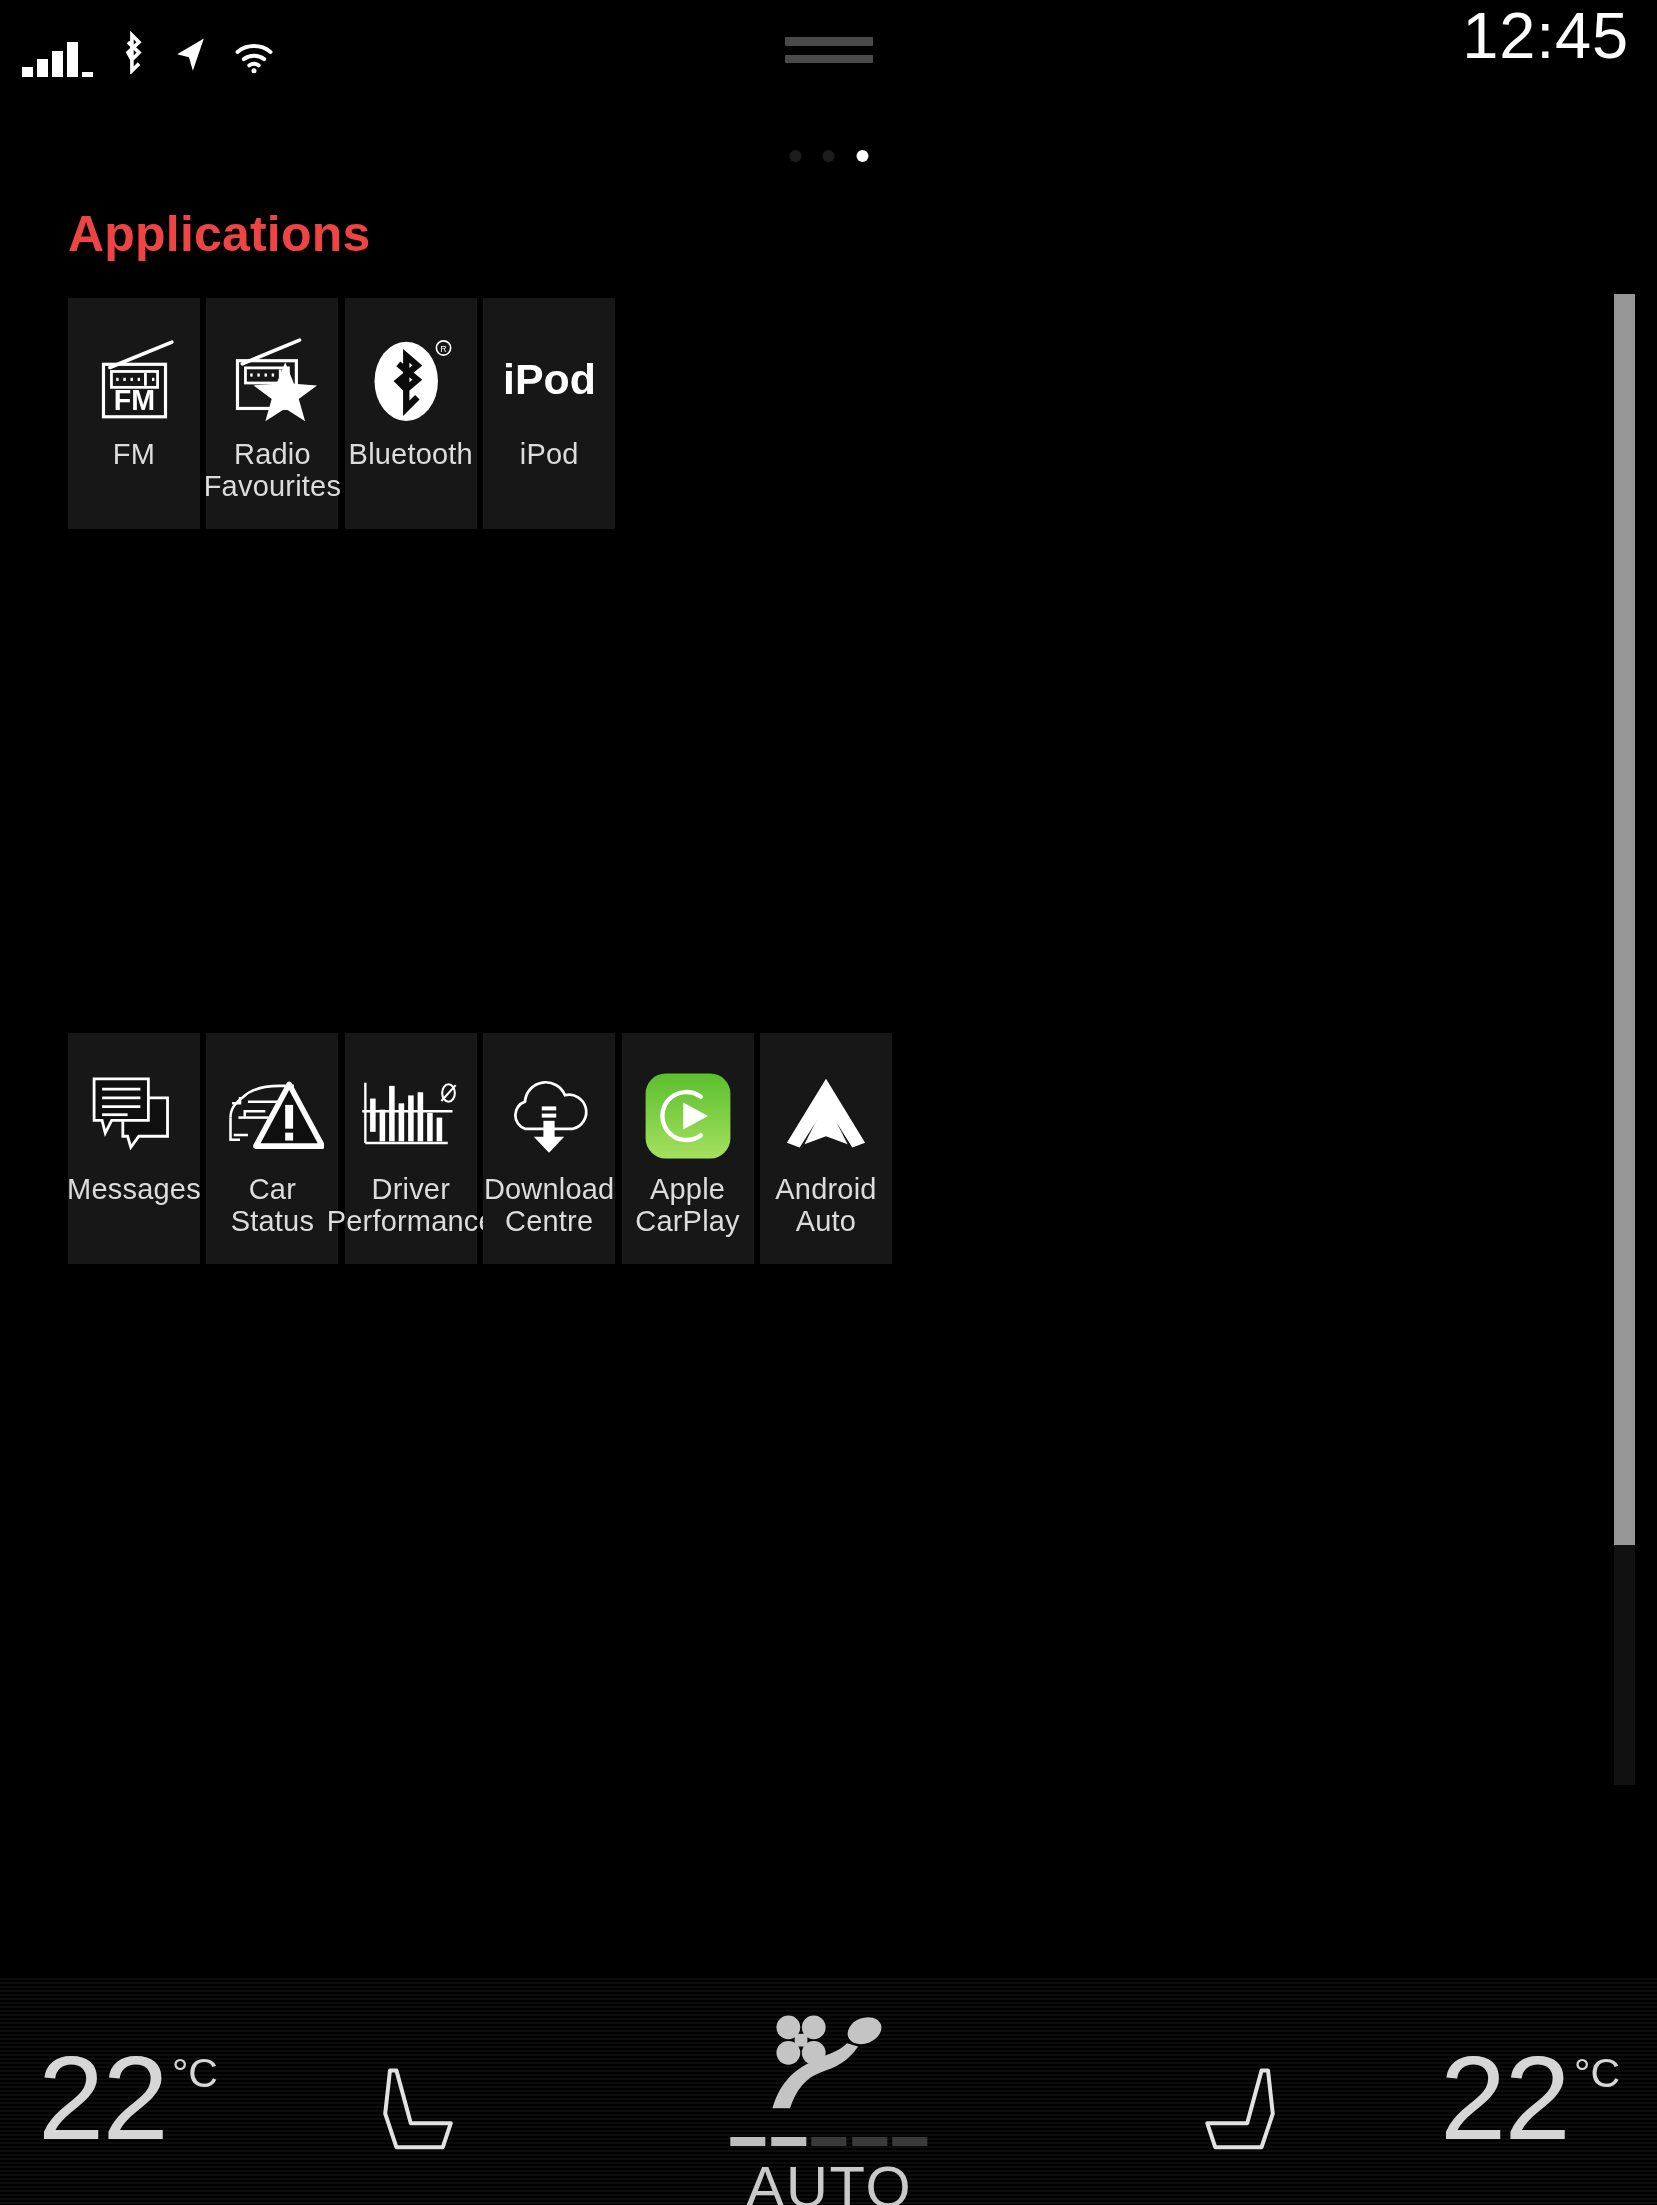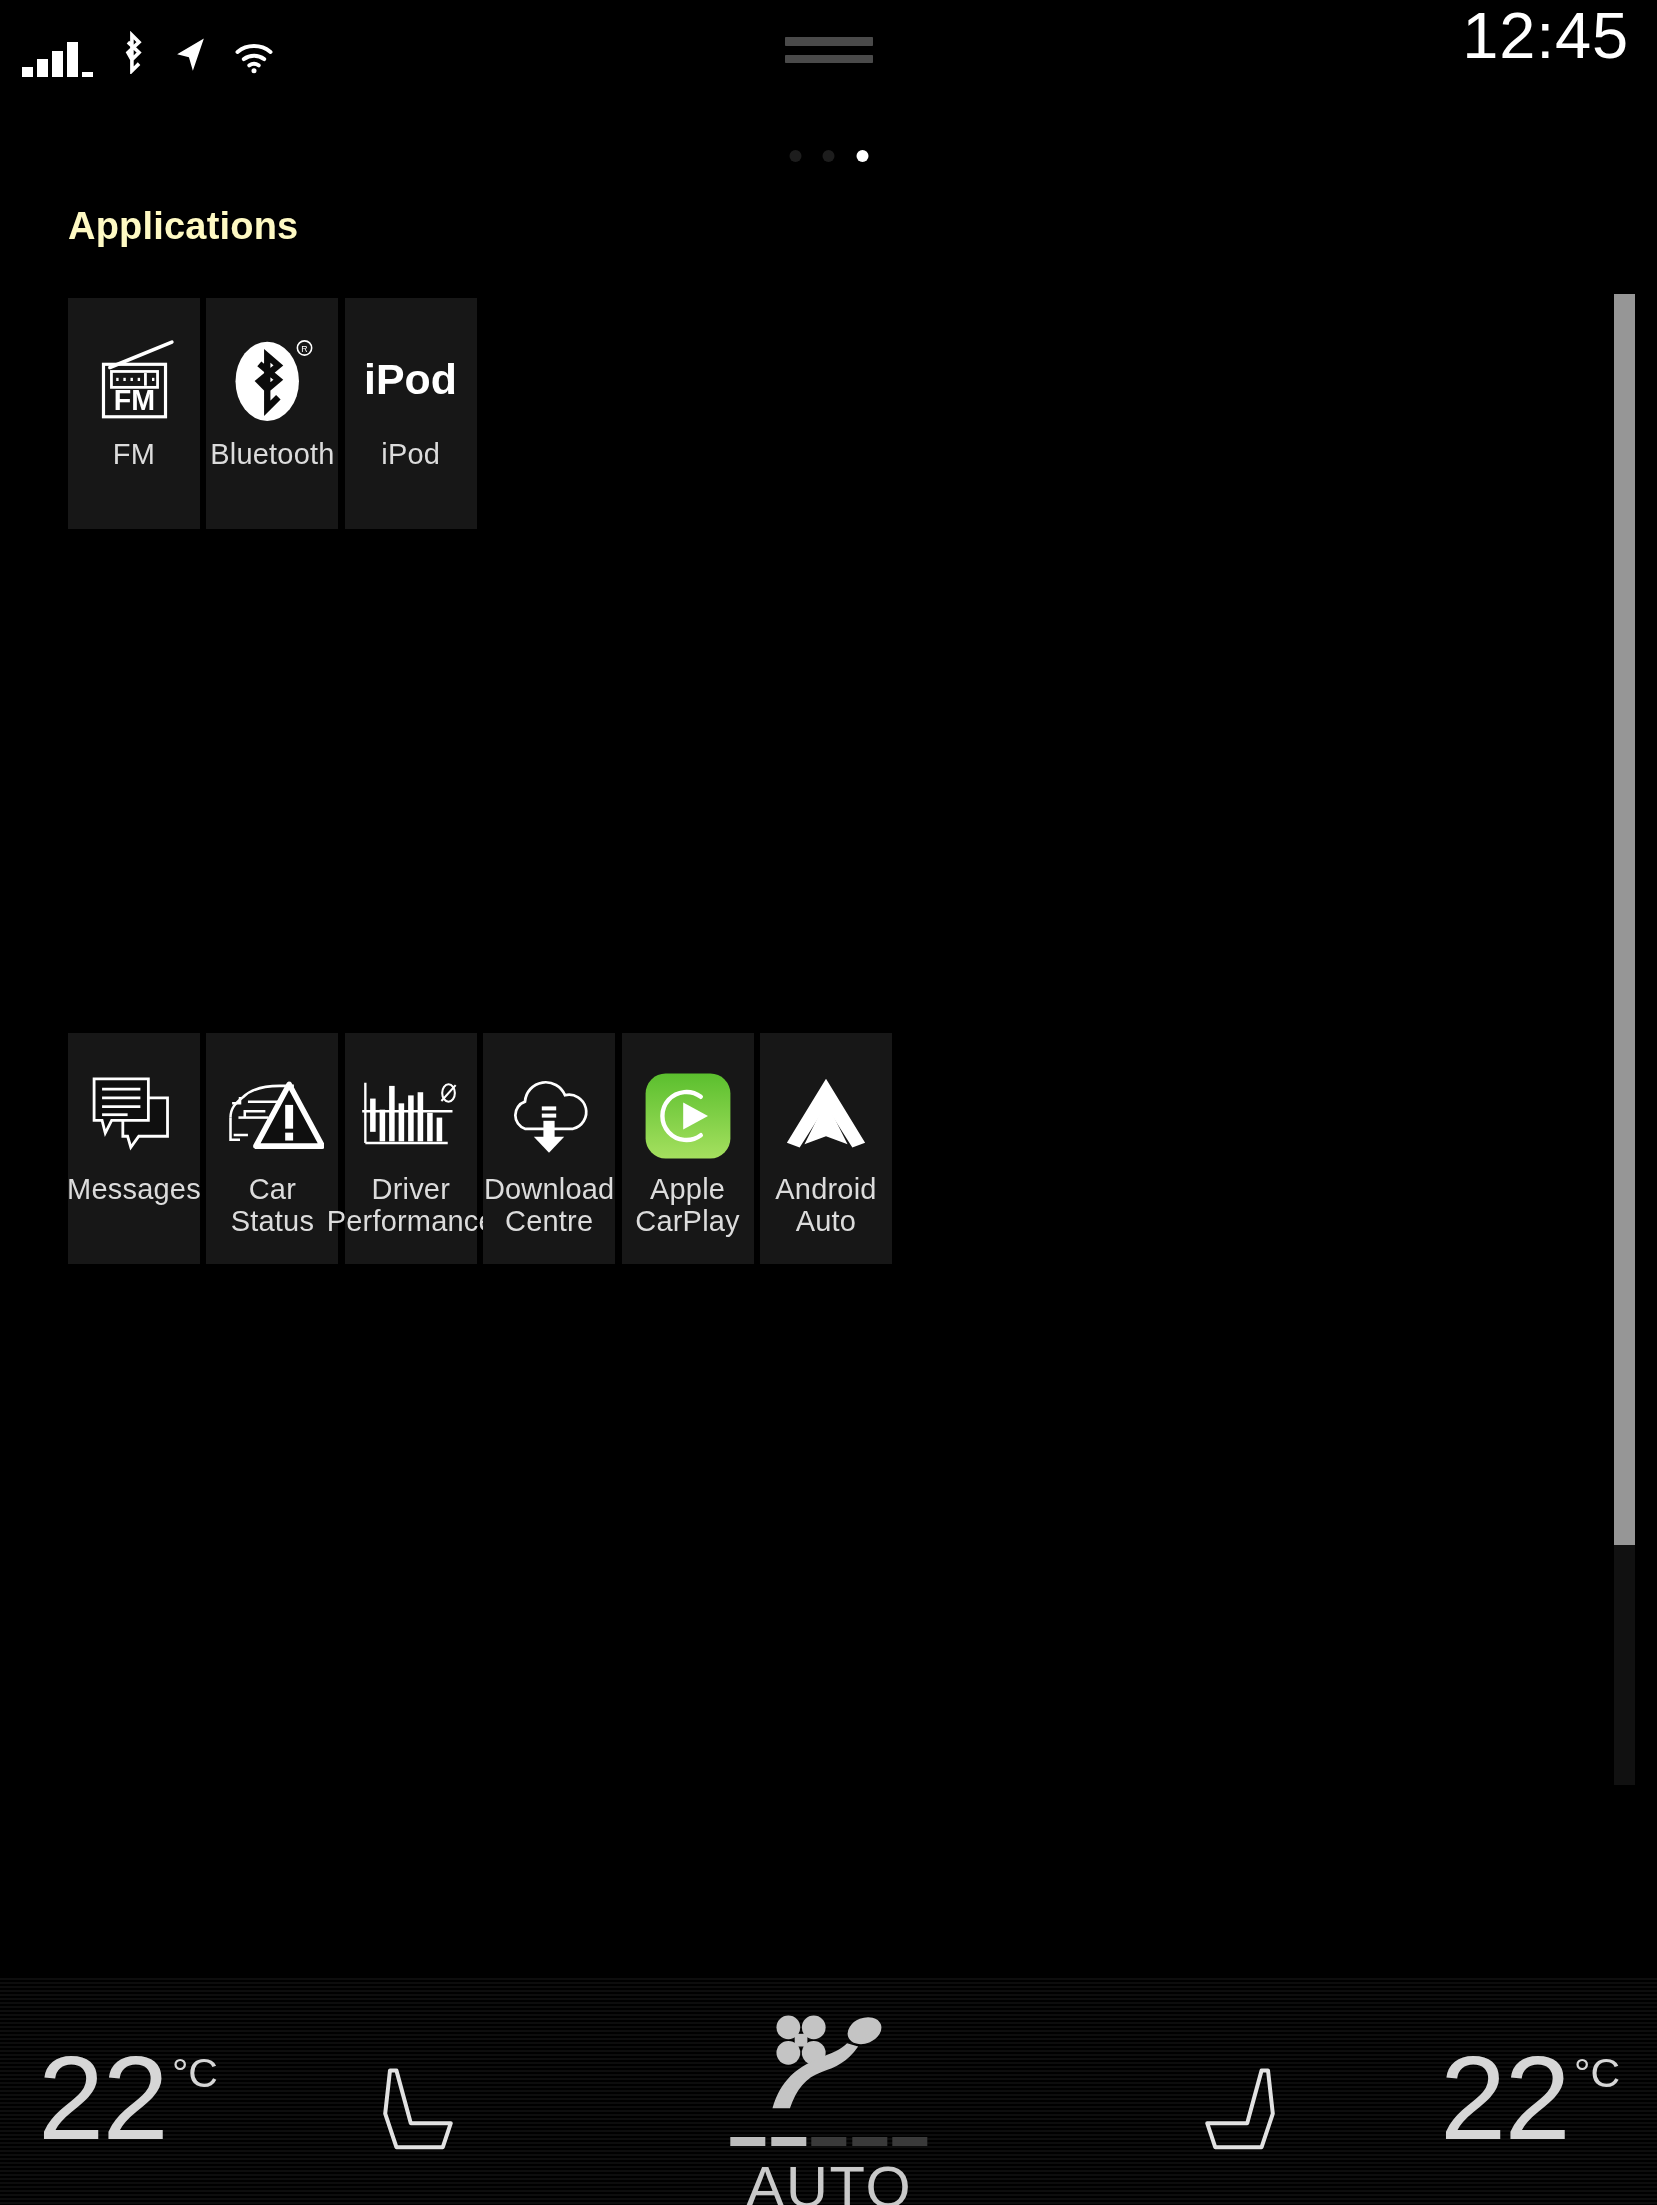--- a/index.html
+++ b/index.html
@@ -77,24 +77,24 @@
     border-radius: 50%;
     background: #1d1d1d;
   }
   .page-dots .dot.active { background: #ffffff; }
 
   
   .page-title {
     position: absolute;
     left: 68px;
     top: 205px;
-    font-size: 38px;
+    font-size: 50px;
     font-weight: bold;
     letter-spacing: 0.2px;
-    color: #fef9c3;
+    color: #ef4444;
   }
 
   
   .app-row {
     position: absolute;
     display: flex;
     gap: 6.4px;
   }
   .row-1 { left: 68px; top: 298px; }
   .row-2 { left: 68px; top: 1033px; }
@@ -278,20 +278,39 @@
           <rect x="65" y="51" width="3" height="4"></rect>
           <rect x="83" y="51" width="3" height="4"></rect>
         </g>
         <rect x="73" y="45" width="3.5" height="16" fill="#fff"></rect>
         <text x="61" y="92" font-family="'Liberation Sans',sans-serif" font-size="36" font-weight="bold" fill="#fff" text-anchor="middle">FM</text>
       </svg>
     </div>
     <div class="label">FM</div>
   </div>
 
+  <div class="tile">
+    <div class="icon-box">
+      <svg width="105" height="92" viewBox="0 0 132 115">
+        <line x1="28" y1="36" x2="100" y2="6" stroke="#fff" stroke-width="4.5" stroke-linecap="round"></line>
+        <rect x="22" y="32" width="74" height="60" fill="none" stroke="#fff" stroke-width="4"></rect>
+        <rect x="32" y="41" width="54" height="19" fill="none" stroke="#fff" stroke-width="3.5"></rect>
+        <g fill="#fff">
+          <rect x="38" y="48" width="3" height="4"></rect>
+          <rect x="47" y="48" width="3" height="4"></rect>
+          <rect x="56" y="48" width="3" height="4"></rect>
+          <rect x="65" y="48" width="3" height="4"></rect>
+        </g>
+        <rect x="74" y="43" width="3.5" height="15" fill="#fff"></rect>
+        <path d="M82 34 L93 61 L122 63 L99 80 L107 108 L82 92 L57 108 L65 80 L42 63 L71 61 Z" fill="#fff"></path>
+      </svg>
+    </div>
+    <div class="label">Radio
+Favourites</div>
+  </div>
 
   <div class="tile">
     <div class="icon-box">
       <svg width="92" height="91" viewBox="0 0 116 114">
         <ellipse cx="52" cy="58" rx="40" ry="50" fill="#fff"></ellipse>
         <path d="M42 36 L66 56 L52 68 L52 26 L66 38 L42 58 L52 68 L52 92 L66 78" fill="none" stroke="#0b0b0b" stroke-width="8" stroke-linejoin="miter"></path>
         <circle cx="99" cy="16" r="9" fill="none" stroke="#fff" stroke-width="2"></circle>
         <text x="99" y="21" font-family="'Liberation Sans',sans-serif" font-size="11" fill="#fff" text-anchor="middle">R</text>
       </svg>
     </div>

